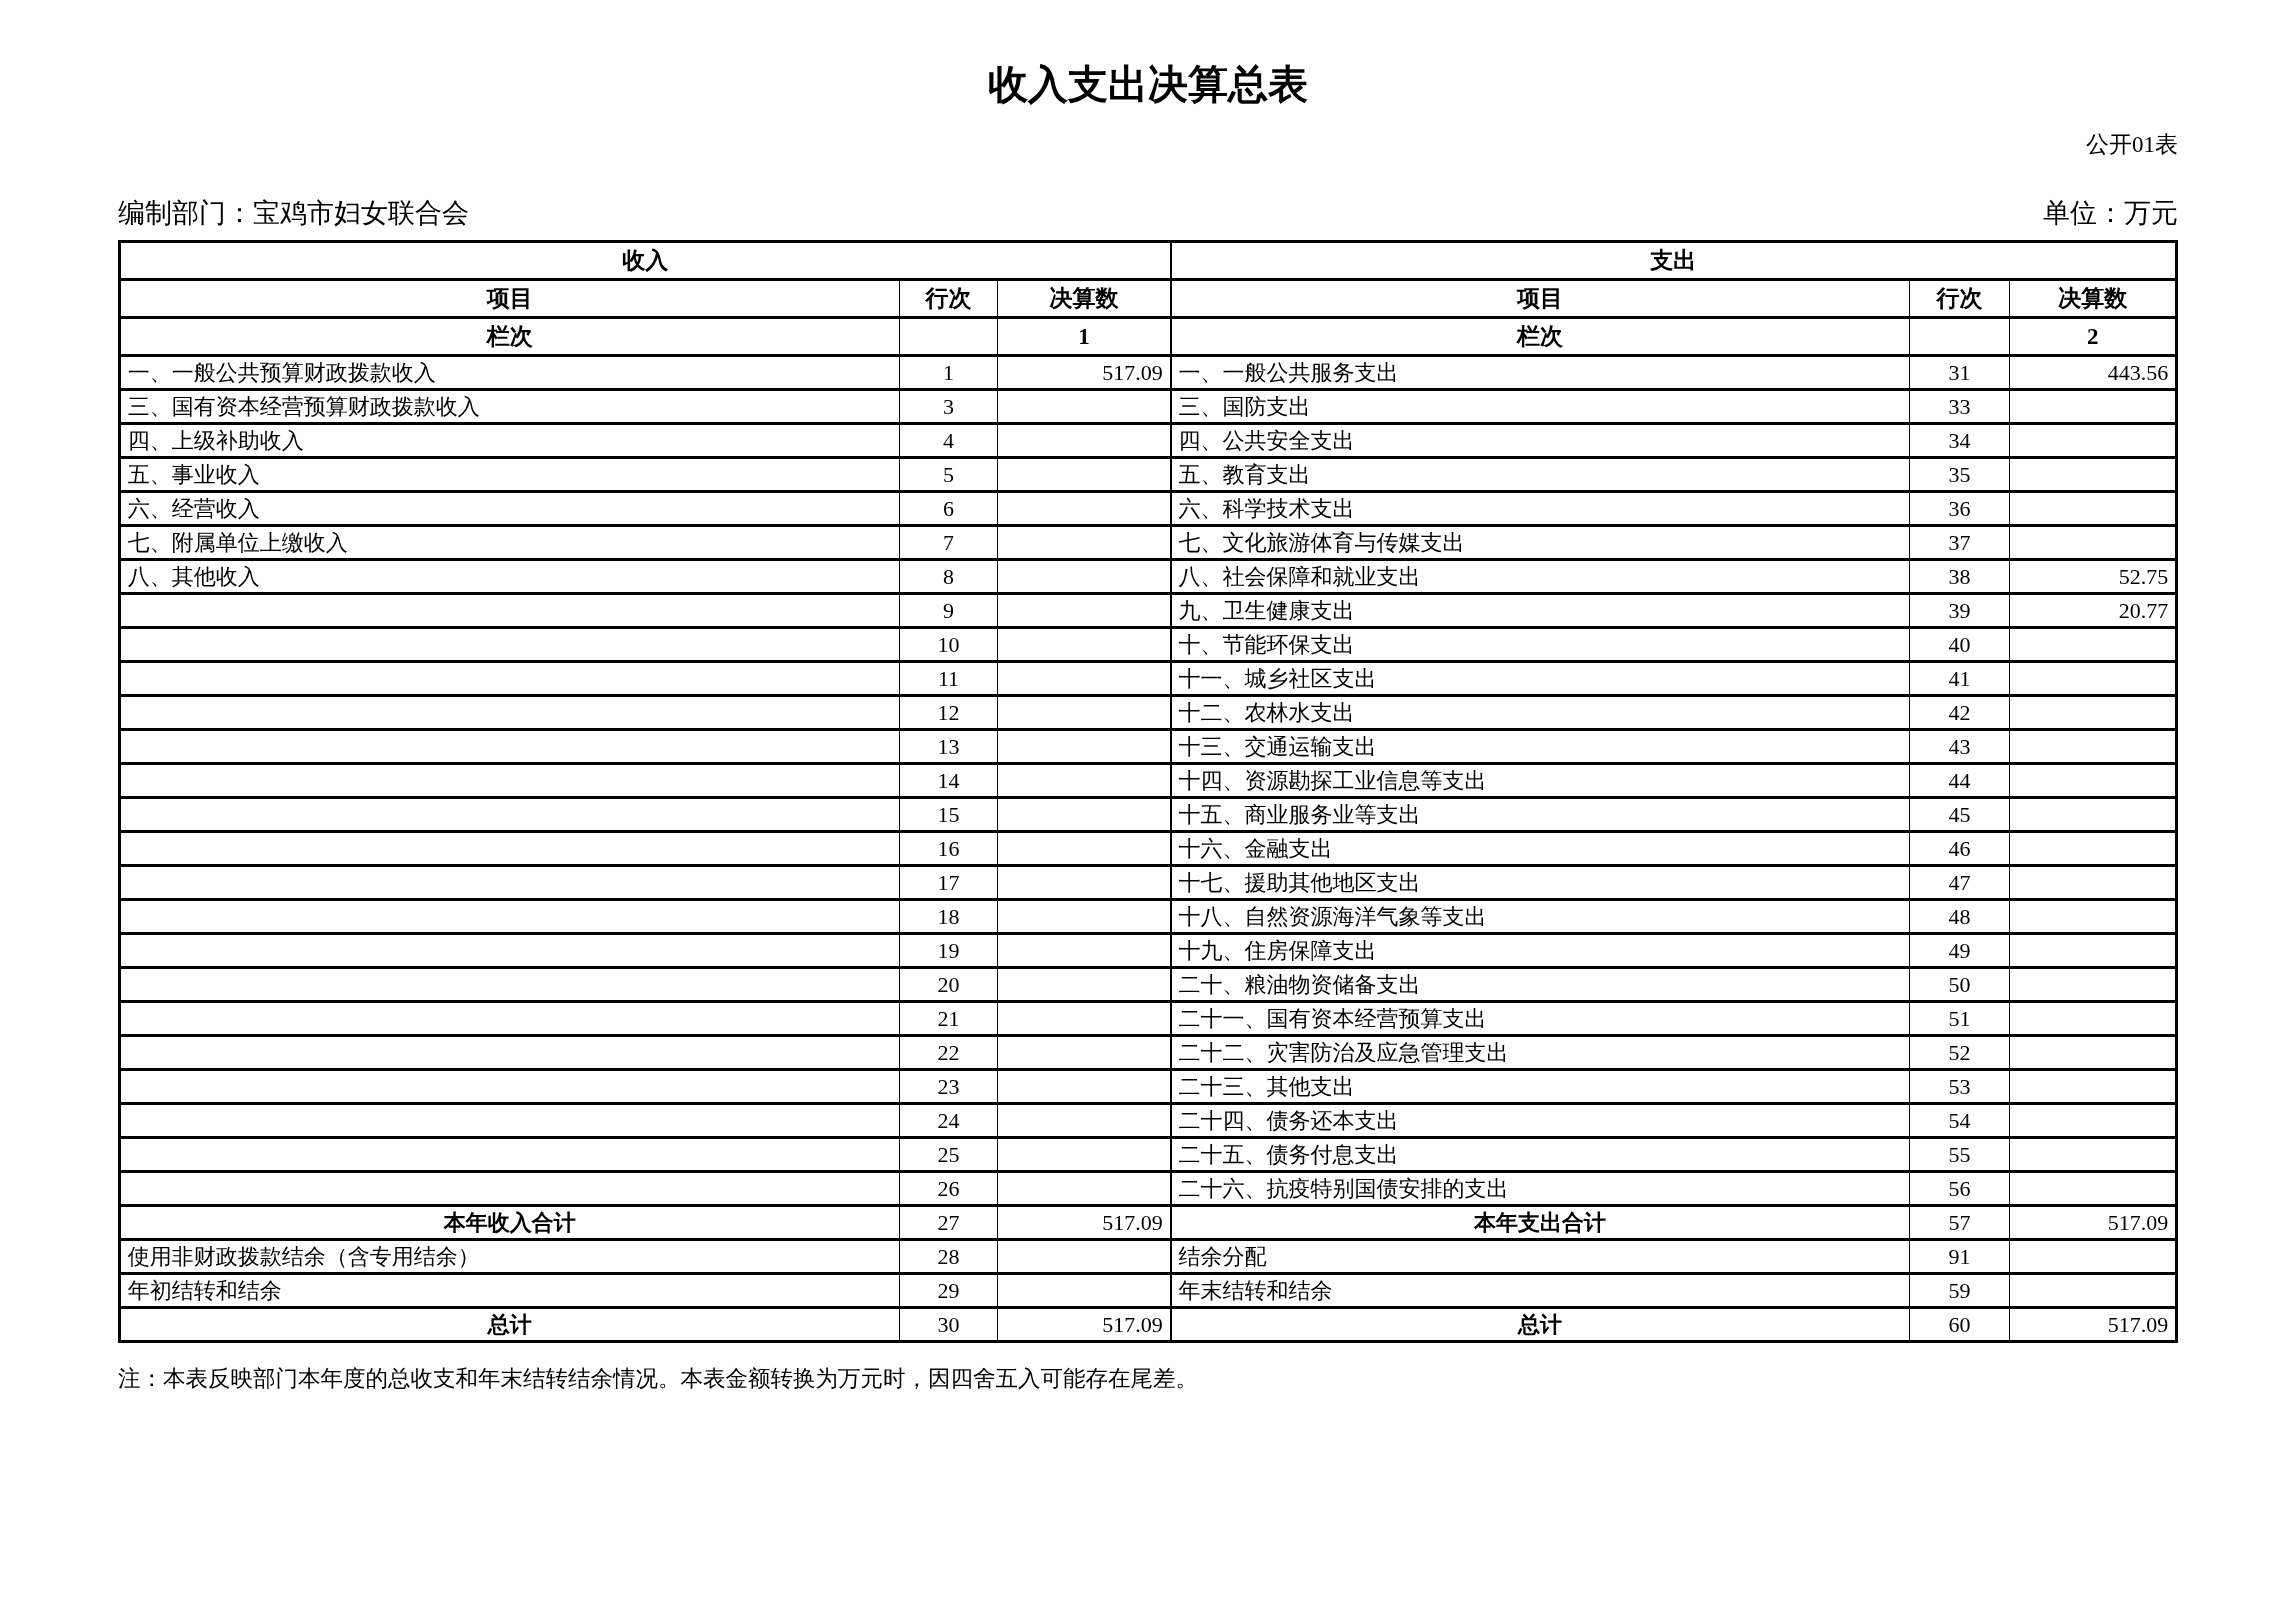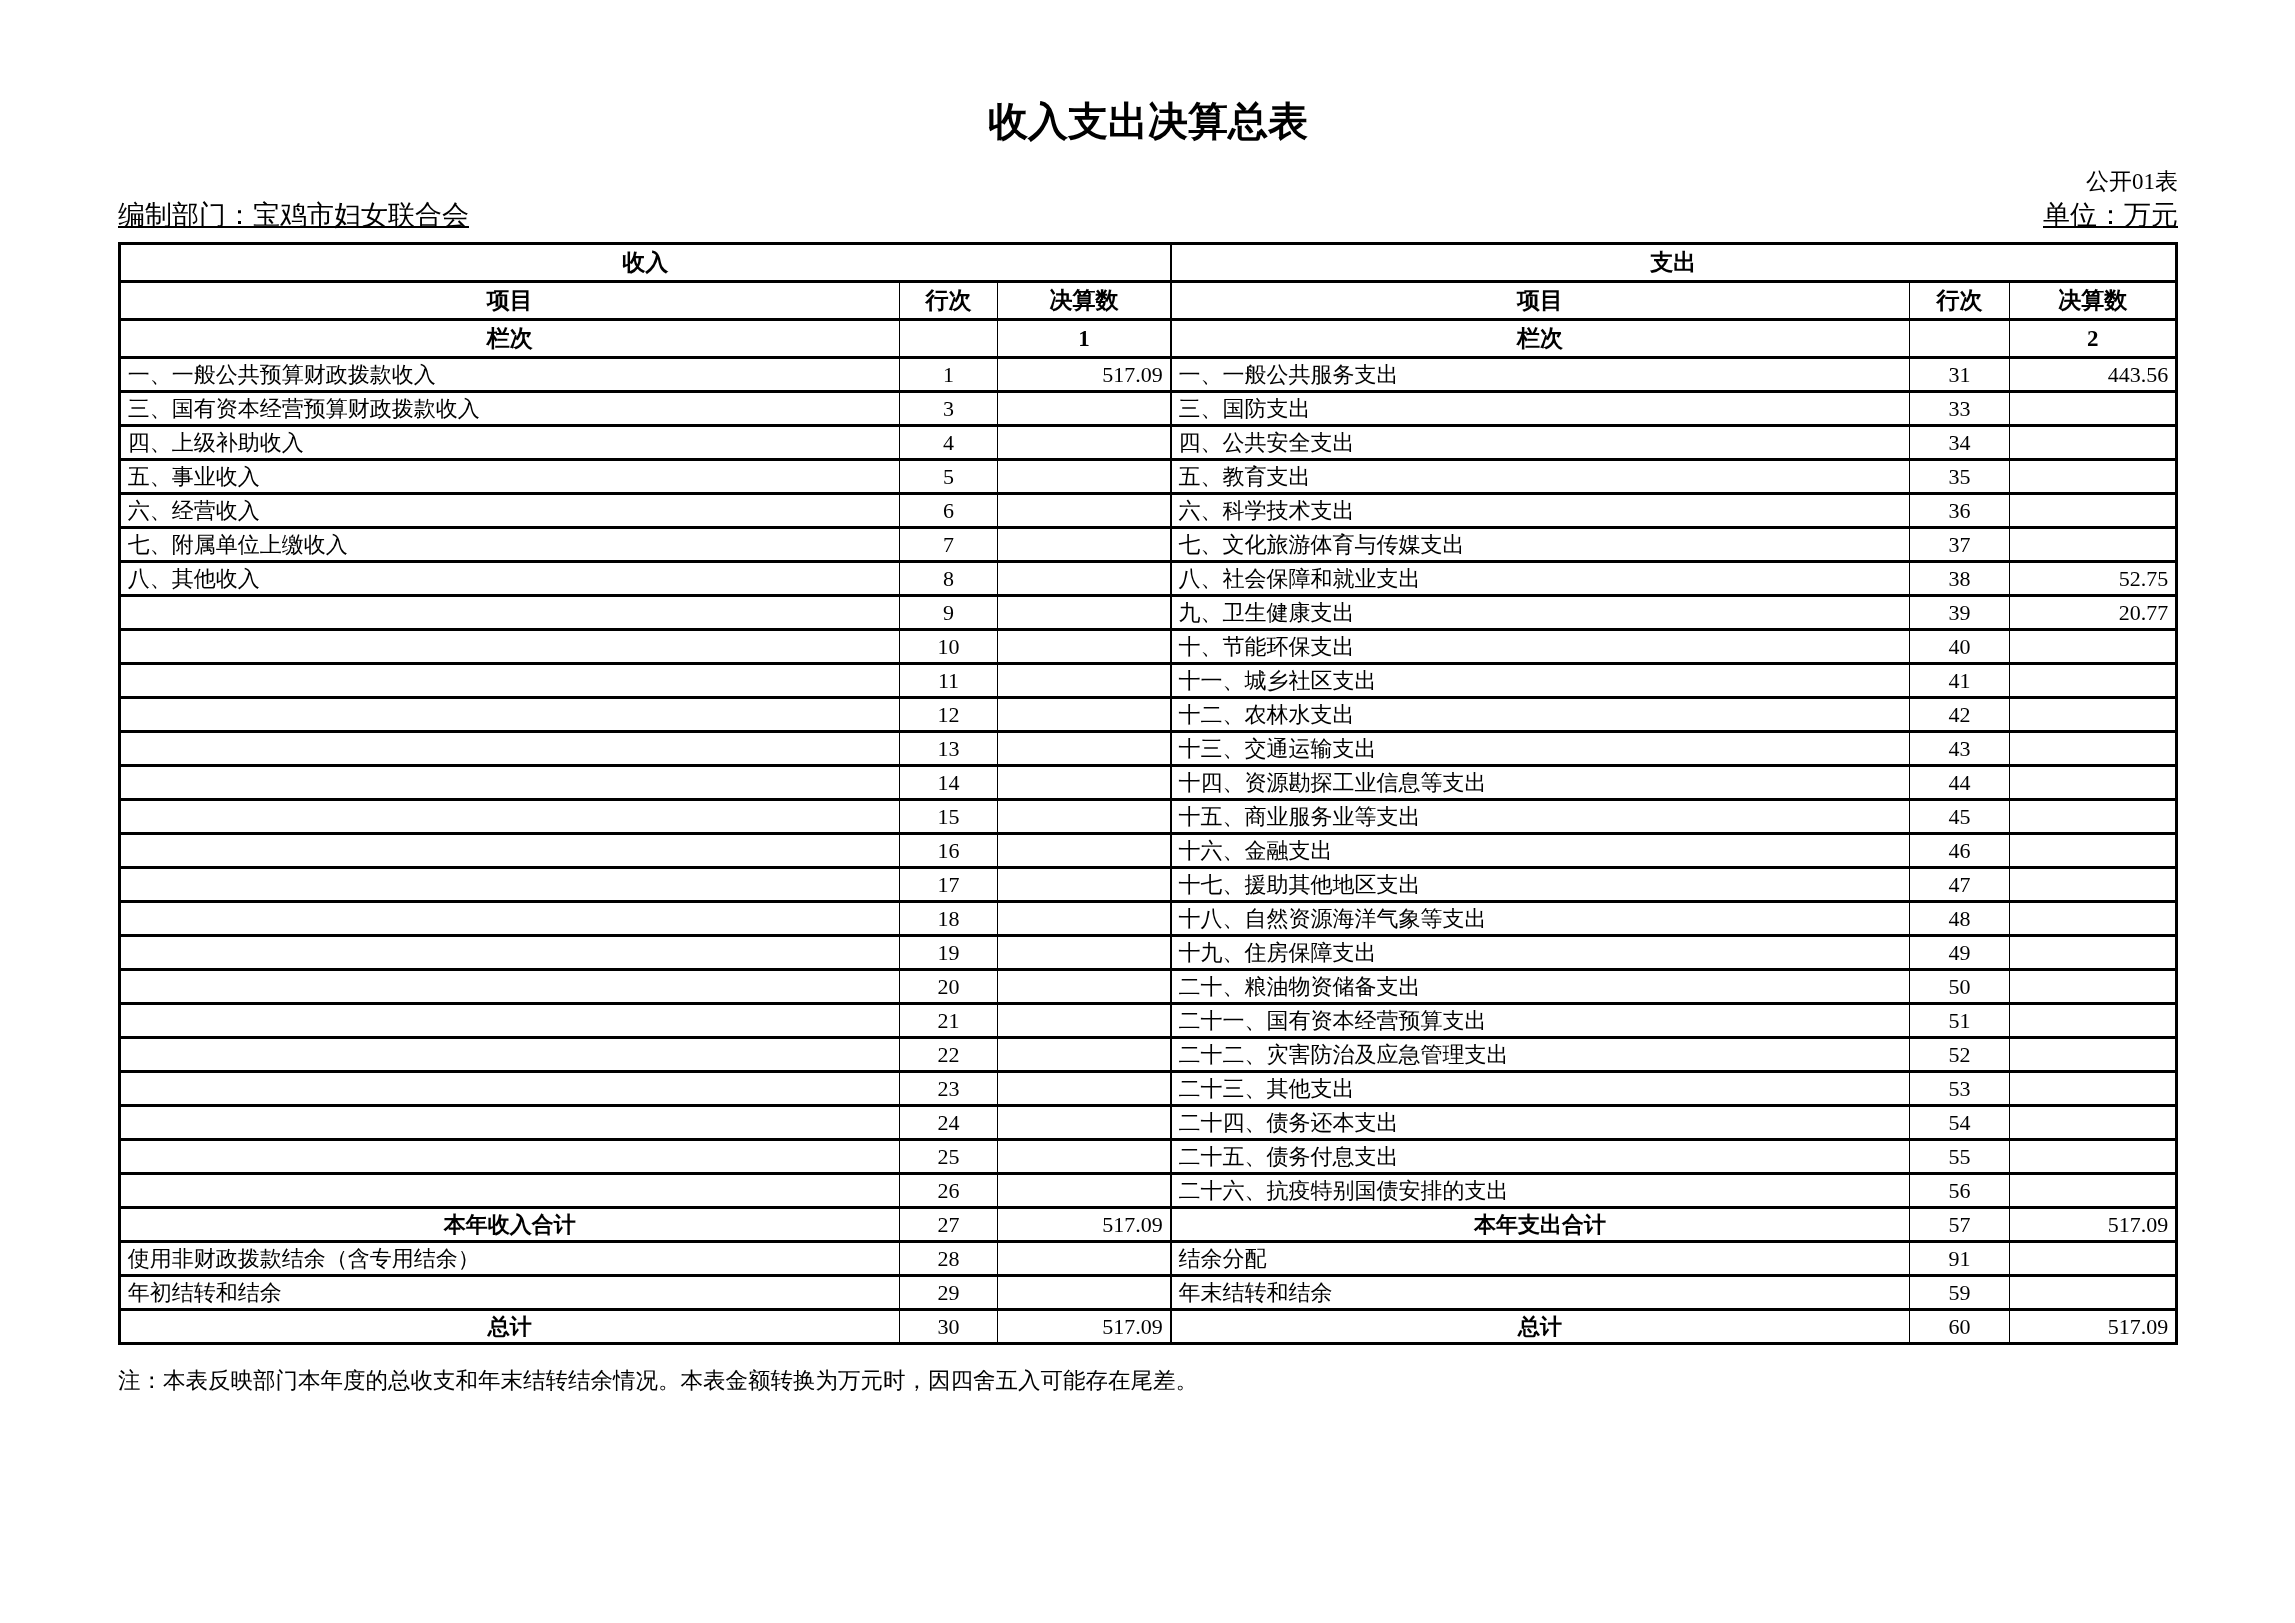--- a/index.html
+++ b/index.html
@@ -13,37 +13,37 @@
     width: 2295px;
     height: 1623px;
     position: relative;
     overflow: hidden;
   }
   .page {
     width: 2060px;
     margin-left: 118px;
   }
   .doc-title {
-    margin: 99px 0 0 0;
+    margin: 62px 0 0 0;
     text-align: center;
     font-size: 40px;
     font-weight: bold;
     line-height: 1.15;
   }
   .table-code {
     margin-top: 20.5px;
     text-align: right;
     font-size: 23px;
   }
   .meta-row {
+    margin-top: 35px;
     display: flex;
     justify-content: space-between;
     align-items: flex-end;
     font-size: 27px;
-    text-decoration: underline;
   }
   table.budget {
     width: 100%;
     margin-top: 9.5px;
     border-collapse: collapse;
     table-layout: fixed;
     border: 3.4px solid #000;
   }
   table.budget th,
   table.budget td {

